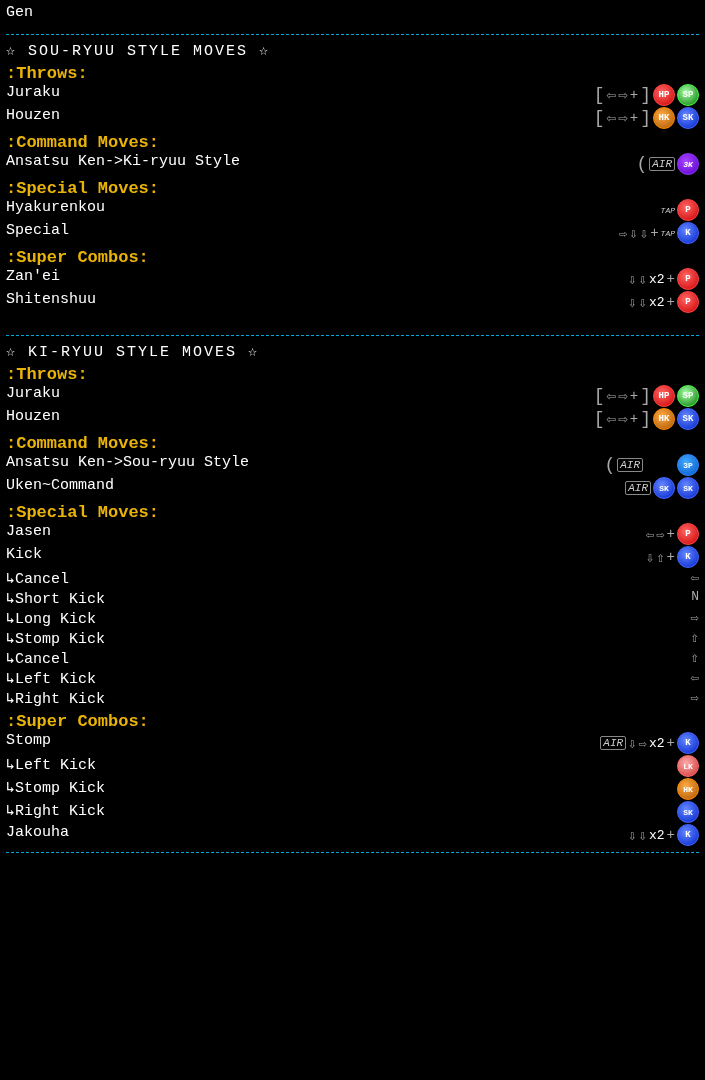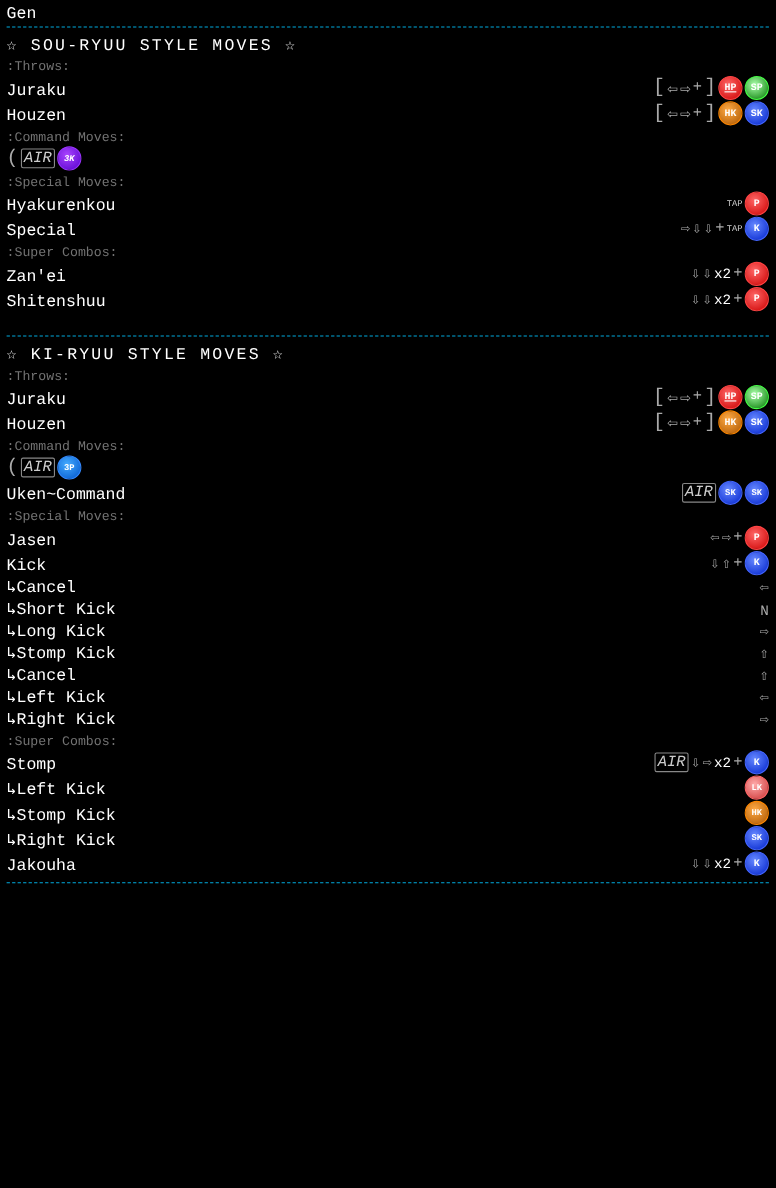--- a/index.html
+++ b/index.html
@@ -8,43 +8,43 @@
       color: #fff;
       font-family: 'Courier New', Courier, monospace;
       font-size: 15px;
       width: 705px;
       min-height: 1080px;
       padding: 4px 6px;
     }
     .gen-title {
       font-size: 15px;
       color: #fff;
-      margin-bottom: 3px;
+      margin-bottom: 13px;
     }
     .divider {
       border: none;
       border-top: 1px dashed #00aadd;
       margin: 3px 0;
     }
     .section-header {
-      color: #737373;
-      font-weight: normal;
-      font-size: 12px;
+      color: #eab308;
+      font-weight: bold;
+      font-size: 17px;
       margin: 4px 0 1px 0;
     }
     .star-header {
       color: #fff;
       font-size: 15px;
       margin: 6px 0 1px 0;
       letter-spacing: 2px;
     }
     .move-row {
       display: flex;
       justify-content: space-between;
-      align-items: flex-end;
+      align-items: flex-start;
       margin: 1px 0;
       gap: 32px;
     }
     .move-name {
       color: #fff;
       font-size: 15px;
       white-space: nowrap;
     }
     .move-icons {
       display: flex;
@@ -58,41 +58,42 @@
       height: 22px;
       border-radius: 50%;
       display: inline-flex;
       align-items: center;
       justify-content: center;
       font-size: 9px;
       font-weight: bold;
       color: #fff;
       flex-shrink: 0;
     }
-    .btn-hp { background: radial-gradient(circle at 40% 35%, #ff6666, #cc0000); border: 1px solid #ff4444; text-decoration: underline; }
+    .btn-hp { background: radial-gradient(circle at 40% 35%, #ff6666, #cc0000); border: 1px solid #ff4444; }
     .btn-sp { background: radial-gradient(circle at 40% 35%, #aaffaa, #007700); border: 1px solid #44ff44; }
     .btn-hk { background: radial-gradient(circle at 40% 35%, #ffaa44, #aa5500); border: 1px solid #ff8800; }
     .btn-sk { background: radial-gradient(circle at 40% 35%, #6688ff, #0022cc); border: 1px solid #4466ff; }
     .btn-p  { background: radial-gradient(circle at 40% 35%, #ff6666, #cc0000); border: 1px solid #ff4444; }
     .btn-k  { background: radial-gradient(circle at 40% 35%, #6688ff, #0022cc); border: 1px solid #4466ff; }
     .btn-3k { background: radial-gradient(circle at 40% 35%, #aa44ff, #5500cc); border: 1px solid #9933ff; }
-    .btn-3p { background: radial-gradient(circle at 40% 35%, #44aaff, #0055cc); border: 1px solid #3388ff; }
+    .btn-3p { background: radial-gradient(circle at 40% 35%, #44aaff, #0055cc); border: 1px solid #3388ff; margin-left: 32px; }
     .btn-lk { background: radial-gradient(circle at 40% 35%, #ffaaaa, #cc3333); border: 1px solid #ff6666; }
     .btn-hk2 { background: radial-gradient(circle at 40% 35%, #ffaa44, #aa5500); border: 1px solid #ff8800; }
     .txt-air {
-      font-size: 14px;
+      font-size: 11px;
       color: #ccc;
       font-style: italic;
       border: 1px solid #888;
       padding: 0 2px;
       border-radius: 2px;
     }
     .txt-tap {
       font-size: 8px;
       color: #ccc;
+      font-style: italic;
     }
     .bracket {
       font-size: 18px;
       color: #aaa;
       line-height: 1;
     }
     .plus {
       font-size: 14px;
       color: #aaa;
     }
@@ -143,20 +144,21 @@
     <span class="bracket">]</span>
     <span class="btn-circle btn-hk">HK</span>
     <span class="btn-circle btn-sk">SK</span>
   </div>
 </div>
 
 <div class="section-header">:Command Moves:</div>
 
 
 <div class="move-row">
+  <span class="move-name">Ansatsu Ken-&gt;Ki-ryuu Style</span>
   <div class="move-icons">
     <span style="font-size:18px;color:#aaa;">(</span>
     <span class="txt-air">AIR</span>
     <span class="btn-circle btn-3k" style="font-size:8px;font-style:italic;">3K</span>
   </div>
 </div>
 
 <div class="section-header">:Special Moves:</div>
 
 
@@ -240,20 +242,21 @@
     <span class="bracket">]</span>
     <span class="btn-circle btn-hk">HK</span>
     <span class="btn-circle btn-sk">SK</span>
   </div>
 </div>
 
 <div class="section-header">:Command Moves:</div>
 
 
 <div class="move-row">
+  <span class="move-name">Ansatsu Ken-&gt;Sou-ryuu Style</span>
   <div class="move-icons">
     <span style="font-size:18px;color:#aaa;">(</span>
     <span class="txt-air">AIR</span>
     <span class="btn-circle btn-3p" style="font-size:8px;">3P</span>
   </div>
 </div>
 
 
 <div class="move-row">
   <span class="move-name">Uken~Command</span>

